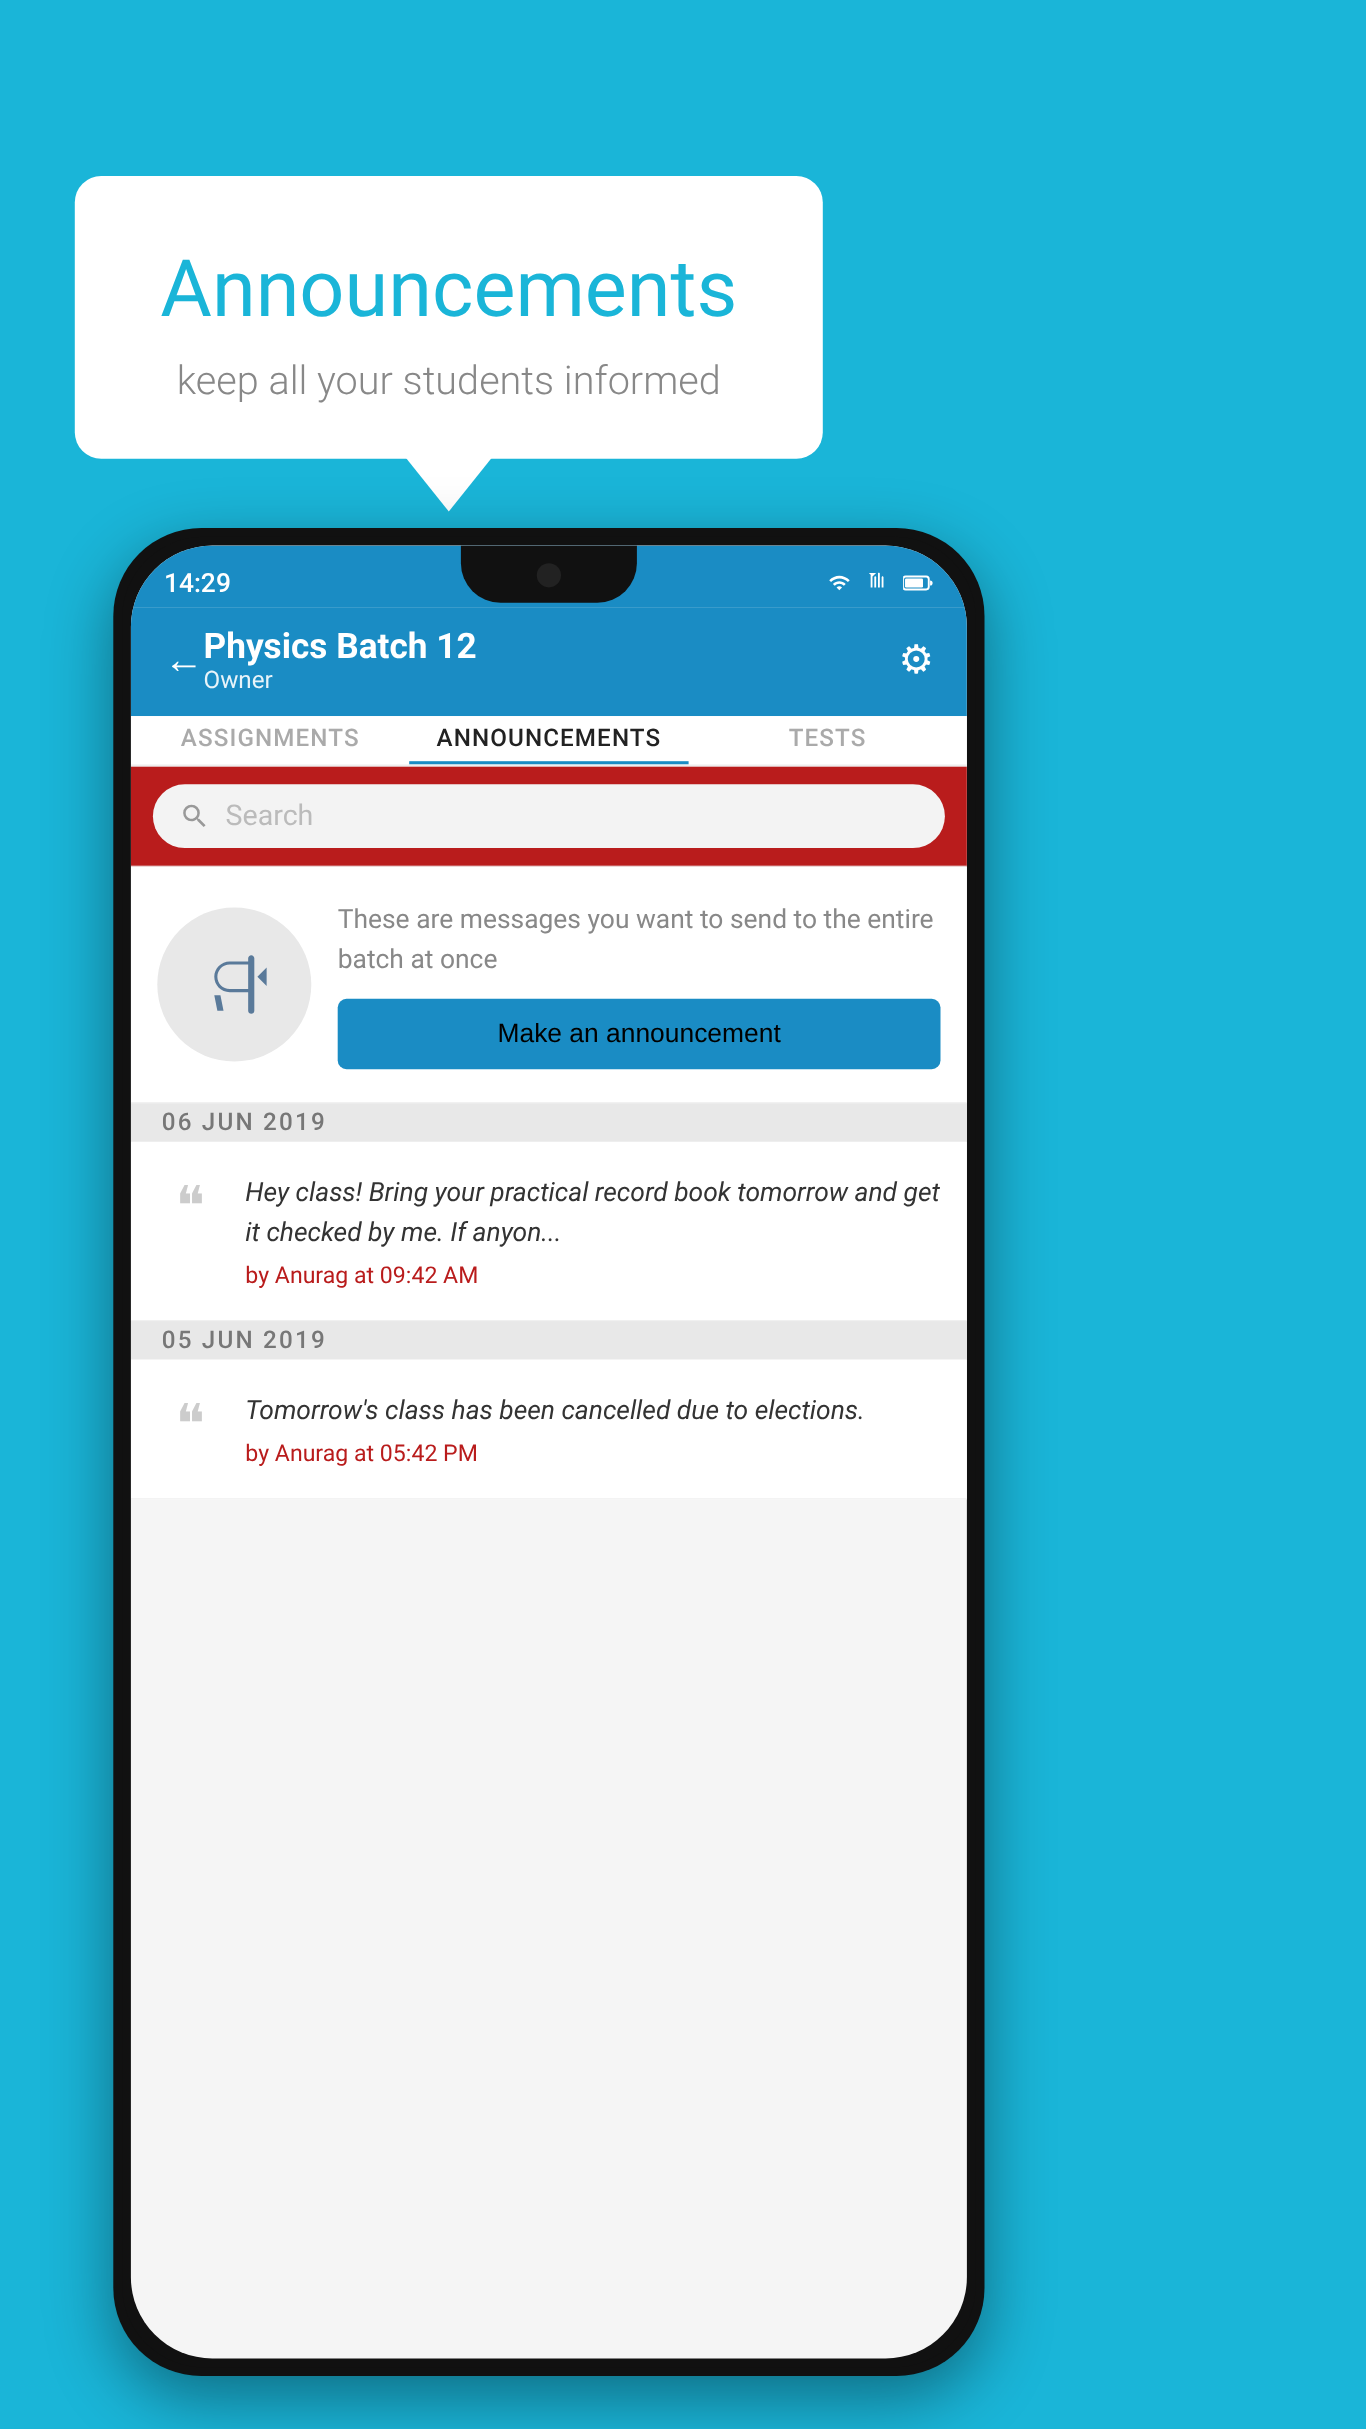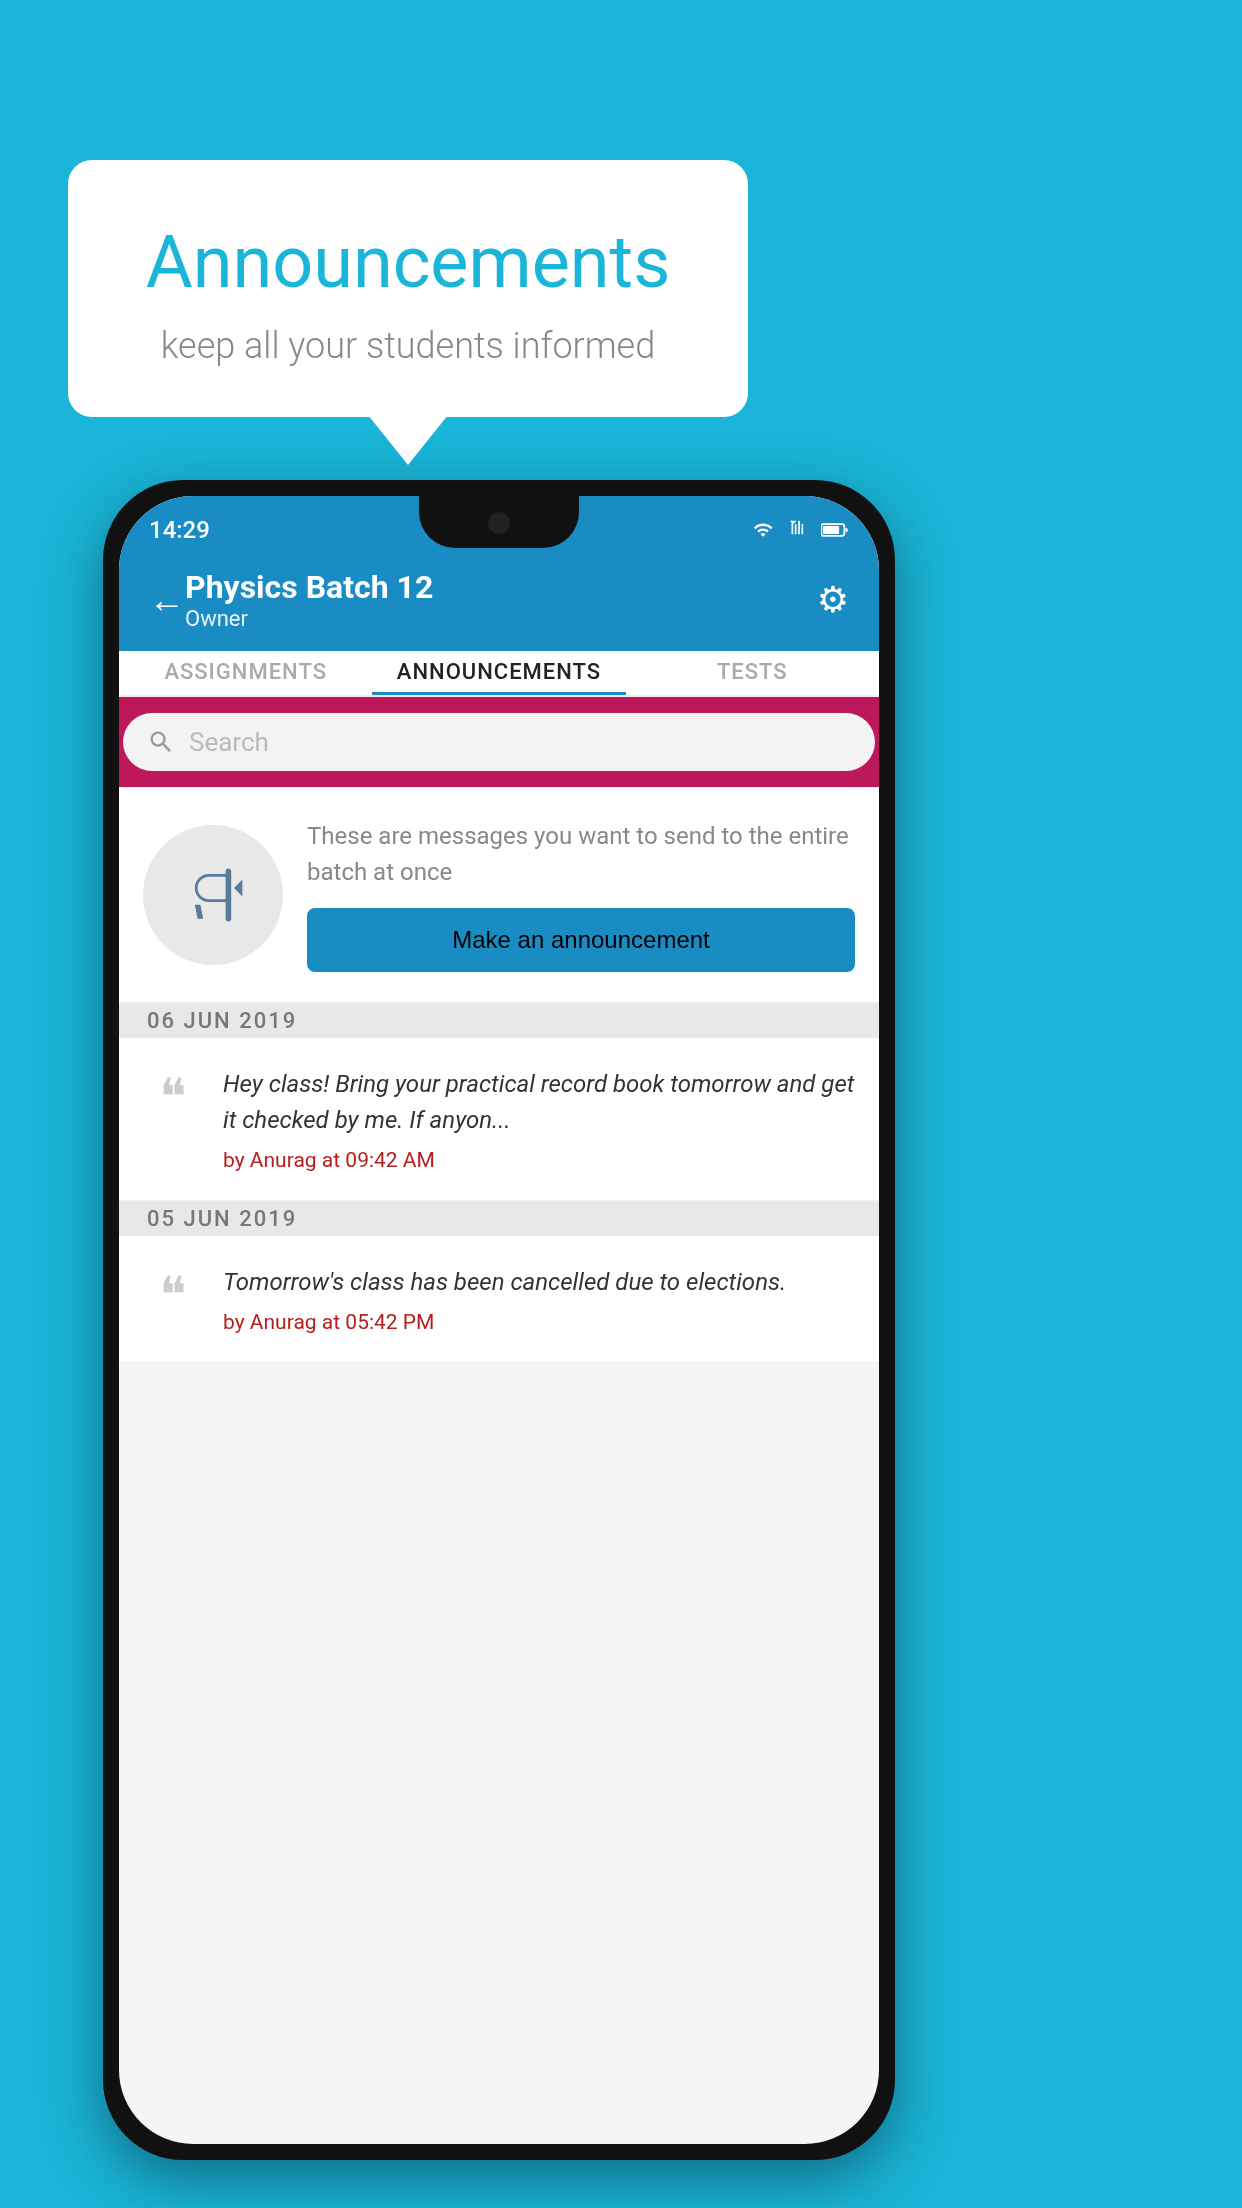--- a/index.html
+++ b/index.html
@@ -199,22 +199,22 @@
       border-bottom: 3px solid transparent;
     }
 
     .tab.active {
       color: #222;
       border-bottom: 3px solid #1a8cc4;
     }
 
     
     .search-bar-wrap {
-      background: #be185d;
-      padding: 16px 4px;
+      background: #b91c1c;
+      padding: 16px 20px;
       border-bottom: 1px solid #eee;
     }
 
     .search-bar {
       background: #f3f3f3;
       border-radius: 50px;
       display: flex;
       align-items: center;
       padding: 14px 24px;
       gap: 14px;

